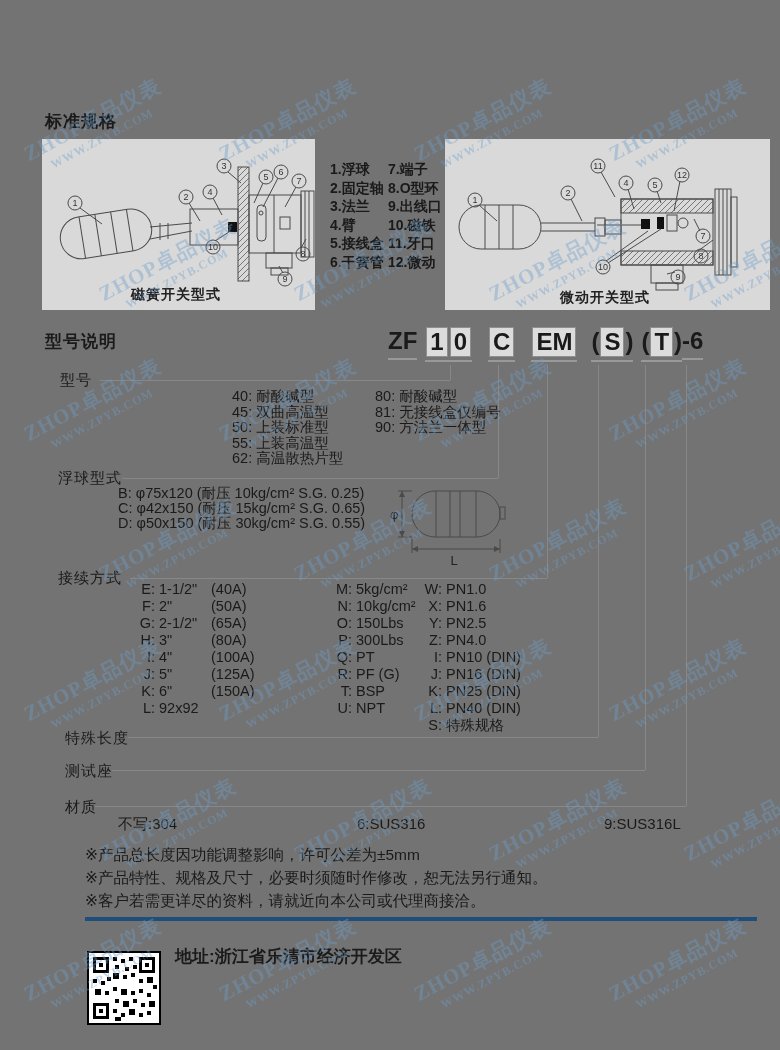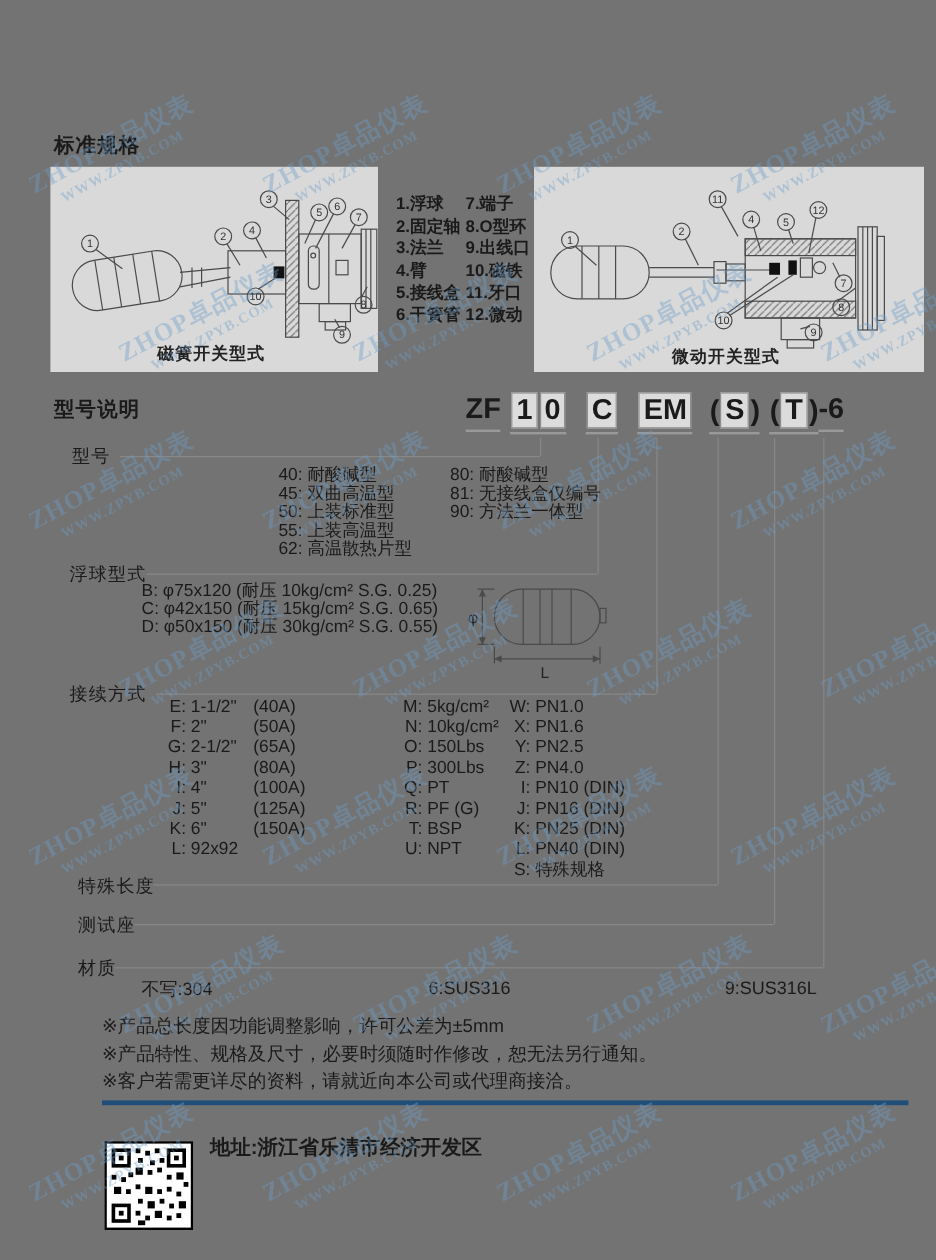--- a/index.html
+++ b/index.html
@@ -10,21 +10,21 @@
   .panel{position:absolute;background:#d9d9d9;}
   .legend{position:absolute;font-size:14px;line-height:18.6px;}
   .legend .row{display:flex;font-weight:bold;}
   .legend .c1{width:58px;}
   .seclabel{position:absolute;font-size:15px;letter-spacing:1px;}
   .hline{position:absolute;border-top:1.5px solid #888;height:0;}
   .vline{position:absolute;border-left:1.5px solid #888;width:0;}
   .coderow{position:absolute;left:388px;top:327px;display:flex;align-items:flex-start;
            font-size:24px;font-weight:bold;line-height:28px;}
   .cgroup{display:flex;flex-direction:column;align-items:stretch;}
-  .cgi{display:flex;align-items:flex-end;}
+  .cgi{display:flex;align-items:center;}
   .cbox{background:#dcdcdc;border:1px solid #8f8f8f;padding:0 3px;margin:0 1px;}
   .cul{border-top:2px solid #999;margin-top:3px;height:0;}
   .gap8{width:8px;}.gap14{width:14px;}.gap16{width:16px;}
   .listcol{position:absolute;font-size:14.5px;}
   .mrow{line-height:15.6px;white-space:nowrap;}
   .frow{line-height:15.2px;white-space:nowrap;}
   .crow{line-height:17px;white-space:nowrap;display:flex;}
   .crow .k{display:inline-block;text-align:right;}
   .c1k{width:20px;margin-right:4px;}
   .c1v{display:inline-block;width:52px;}

